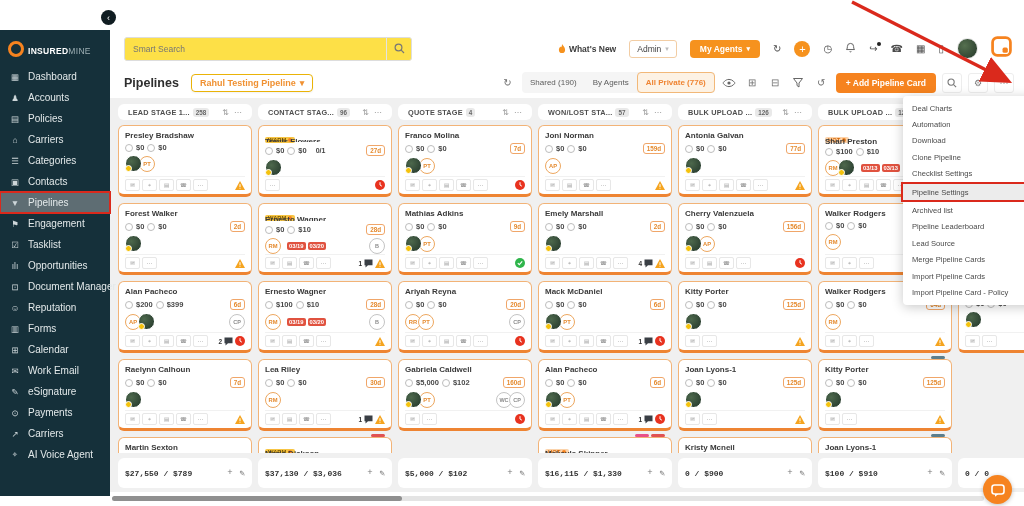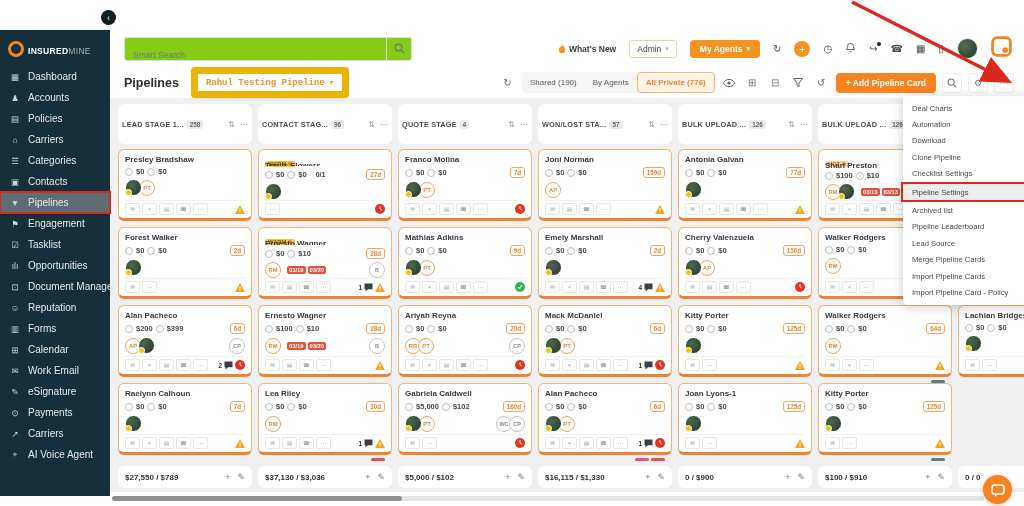--- a/index.html
+++ b/index.html
@@ -12,48 +12,48 @@
   .brand b{font-size:8.5px;color:#fff;letter-spacing:.3px;}
   .brand i{font-style:normal;font-size:8.5px;color:#9fb0b5;letter-spacing:.3px;}
   .sitem{display:flex;align-items:center;gap:7px;height:21px;padding:0 9px;cursor:pointer;}
   .sicon{width:12px;font-size:8.5px;color:#cdd6d9;text-align:center;flex:none;}
   .slabel{font-size:10px;color:#e3e9ea;white-space:nowrap;}
   .sitem.active{background:#5e6d73;outline:2px solid #da291c;outline-offset:-1px;}
   .collapse{position:absolute;left:101px;top:10px;width:15px;height:15px;border-radius:50%;
             background:#101d22;color:#fff;font-size:9px;display:flex;align-items:center;justify-content:center;z-index:6;}
   
   .topbar{position:absolute;left:110px;right:0;top:30px;height:37px;background:#fff;border-bottom:1px solid #ececec;display:flex;align-items:center;}
-  .searchwrap{display:flex;align-items:flex-end;margin-left:14px;border:1px solid #ddd;border-radius:3px;height:22px;width:286px;background:#84cc16;}
+  .searchwrap{display:flex;align-items:center;margin-left:14px;border:1px solid #ddd;border-radius:3px;height:22px;width:286px;background:#fde047;}
   .searchwrap input{border:0;outline:none;flex:1;font-size:8.5px;padding:0 8px;color:#555;font-family:"Liberation Sans",sans-serif;background:transparent;}
   .searchwrap .sbtn{width:24px;height:100%;border-left:1px solid #e3e3e3;display:flex;align-items:center;justify-content:center;cursor:pointer;}
   .tb-right{margin-left:auto;display:flex;align-items:center;gap:13px;padding-right:12px;}
   .whatsnew{display:flex;align-items:center;gap:3px;font-size:8.5px;font-weight:bold;color:#3c3c3c;}
   .adminbox{display:flex;align-items:center;gap:4px;border:1px solid #f2cda4;border-radius:3px;padding:3px 7px;font-size:8.5px;color:#444;cursor:pointer;}
   .agentsbtn{display:flex;align-items:center;gap:4px;background:#f6921e;color:#fff;font-weight:bold;font-size:8.5px;border-radius:4px;padding:4px 10px;cursor:pointer;}
   .tbicon{font-size:10px;color:#4a4a4a;cursor:pointer;position:relative;line-height:1;}
   .plusfab{width:16px;height:16px;border-radius:50%;background:#f6921e;color:#fff;display:flex;align-items:center;justify-content:center;font-size:11px;cursor:pointer;}
   .tbdot{position:absolute;top:-2px;right:-3px;width:4px;height:4px;border-radius:50%;background:#222;}
   .avatar-top{width:19px;height:19px;border-radius:50%;background:radial-gradient(circle at 35% 35%,#55704f,#243628);border:1px solid #e6e6e6;cursor:pointer;}
   
   .subhead{position:absolute;left:110px;right:0;top:67px;height:31px;background:#fff;display:flex;align-items:center;z-index:4;}
   .ptitle{font-size:12.5px;font-weight:bold;color:#2e2e2e;margin-left:14px;}
-  .pselect{display:flex;align-items:center;gap:4px;margin-left:12px;border:7px solid #eab308;border-radius:4px;
-           padding:3px 8px;color:#f09132;font-size:9px;font-weight:bold;box-shadow:0 1px 2px rgba(0,0,0,.05);cursor:pointer;font-family:Liberation Mono, monospace;}
+  .pselect{display:flex;align-items:center;gap:4px;margin-left:12px;border:1px solid #eab308;border-radius:4px;
+           padding:3px 8px;color:#f09132;font-size:9px;font-weight:bold;box-shadow:0 1px 2px rgba(0,0,0,.05);cursor:pointer;}
   .sh-right{margin-left:auto;display:flex;align-items:center;gap:6px;padding-right:10px;}
   .iconbtn{min-width:17px;height:17px;display:flex;align-items:center;justify-content:center;color:#6f6f6f;font-size:10px;cursor:pointer;}
   .seg{display:flex;align-items:center;background:#f5f5f5;border-radius:4px;height:21px;font-size:8px;color:#5c5c5c;}
   .seg .s{padding:0 8px;cursor:pointer;white-space:nowrap;}
   .seg .sel{background:#fdf2e4;border:1px solid #f2b878;border-radius:4px;color:#ef8432;font-weight:bold;height:19px;display:flex;align-items:center;}
   .addbtn{background:#f6831f;color:#fff;font-weight:bold;font-size:8.5px;border-radius:4px;padding:5px 10px;white-space:nowrap;cursor:pointer;}
   .sqbtn{width:18px;height:18px;border:1px solid #ededed;border-radius:3px;display:flex;align-items:center;justify-content:center;color:#777;font-size:9px;cursor:pointer;background:#fff;}
   
   .board{position:absolute;left:110px;right:0;top:98px;bottom:14px;background:#f0f0f0;overflow:hidden;padding:6px 6px 4px 8px;box-sizing:border-box;}
   .cols{display:flex;gap:6px;height:100%;}
   .col{width:134px;flex:none;display:flex;flex-direction:column;height:100%;}
-  .colhead{background:#fff;border-radius:6px;height:40px;flex:none;display:flex;align-items:center;padding:0 4px;gap:3px;}
+  .colhead{background:#fff;border-radius:6px;height:16px;flex:none;display:flex;align-items:center;padding:0 10px;gap:3px;}
   .coltitle{font-size:7.3px;font-weight:bold;color:#4e4e4e;letter-spacing:.2px;white-space:nowrap;}
   .colcount{background:#e9e9e9;border-radius:3px;font-size:6.3px;color:#666;padding:1px 3px;font-weight:bold;}
   .colhr{margin-left:auto;display:flex;gap:5px;color:#999;font-size:8px;}
   .cards{flex:1;overflow:hidden;margin-top:5px;display:flex;flex-direction:column;gap:6px;}
   .card{background:#fff;border:1px solid #f2b377;border-bottom:3px solid #ee8432;border-radius:6px;
         padding:5px 6px 3px 6px;height:72px;flex:none;box-sizing:border-box;display:flex;flex-direction:column;position:relative;cursor:pointer;}
   .bars{position:absolute;top:-4px;right:6px;display:flex;gap:2px;}
   .bars i{width:14px;height:3px;border-radius:2px;display:block;}
   .tagrow{height:9px;margin-top:-3px;}
   .tag{font-size:5.8px;font-weight:bold;border-radius:2px;padding:0px 3px;display:inline-flex;align-items:center;gap:2px;}
@@ -76,21 +76,21 @@
   .datep+.datep{margin-left:2px !important;}
   .rgt{margin-left:auto !important;display:flex;}
   .avr{width:14px;height:14px;border-radius:50%;border:1px solid #c4c4c4;color:#8a8a8a;font-size:5.5px;font-weight:bold;
        display:flex;align-items:center;justify-content:center;background:#fff;}
   .avr+.avr{margin-left:-3px;}
   .actrow{margin-top:auto;border-top:1px solid #f1f1f1;padding-top:2px;display:flex;align-items:center;gap:2px;}
   .act{min-width:11px;height:10px;border:1px solid #e7e7e7;border-radius:2px;color:#9a9a9a;font-size:5.5px;
        display:flex;align-items:center;justify-content:center;padding:0 1px;cursor:pointer;}
   .inds{margin-left:auto;display:flex;align-items:center;gap:2px;}
   .inds b{font-size:6.5px;color:#333;}
-  .colfoot{margin-top:5px;flex:none;height:22px;background:#fff;border-radius:6px;display:flex;align-items:center;padding:0 7px;}
+  .colfoot{margin-top:5px;flex:none;height:30px;background:#fff;border-radius:6px;display:flex;align-items:center;padding:0 7px;font-family:Liberation Mono, monospace;}
   .ftotal{font-size:8px;font-weight:bold;color:#333;}
   .fic{margin-left:auto;display:flex;gap:7px;color:#777;font-size:9px;}
   .fic span{cursor:pointer;}
   
   .menu{position:absolute;left:903px;top:96px;width:132px;background:#fff;border-radius:4px;
         box-shadow:0 2px 12px rgba(0,0,0,.22);padding:4px 0;z-index:40;}
   .mitem{height:16.4px;display:flex;align-items:center;padding:0 9px;font-size:7.6px;color:#4a4a4a;cursor:pointer;white-space:nowrap;}
   .mitem.hl{background:#ececec;border:2px solid #da291c;margin:0 -2px;padding:0 9px;}
   
   .arrow{position:absolute;left:0;top:0;z-index:60;pointer-events:none;}

